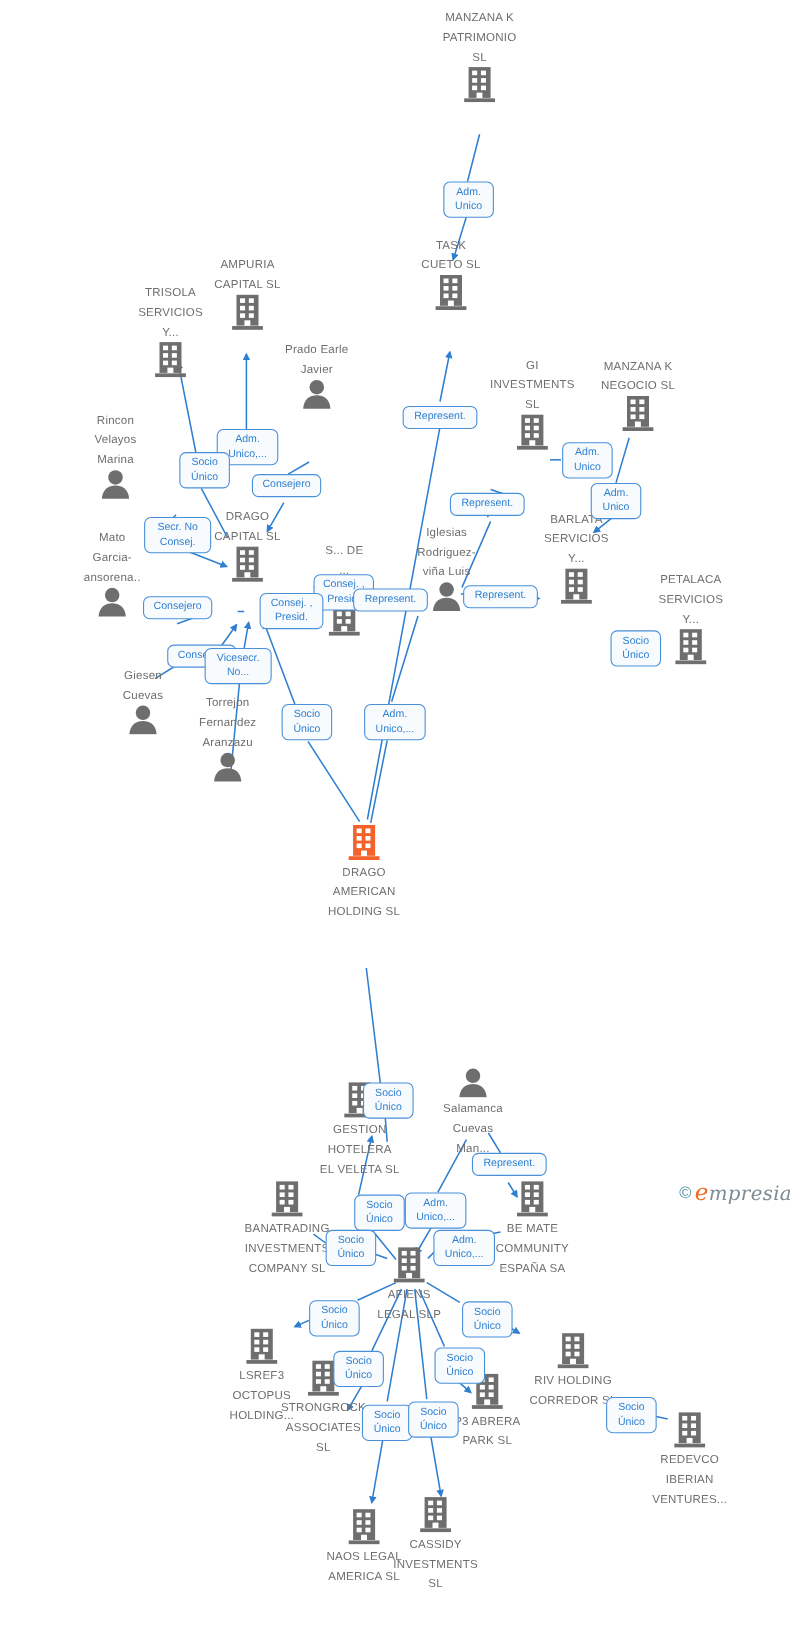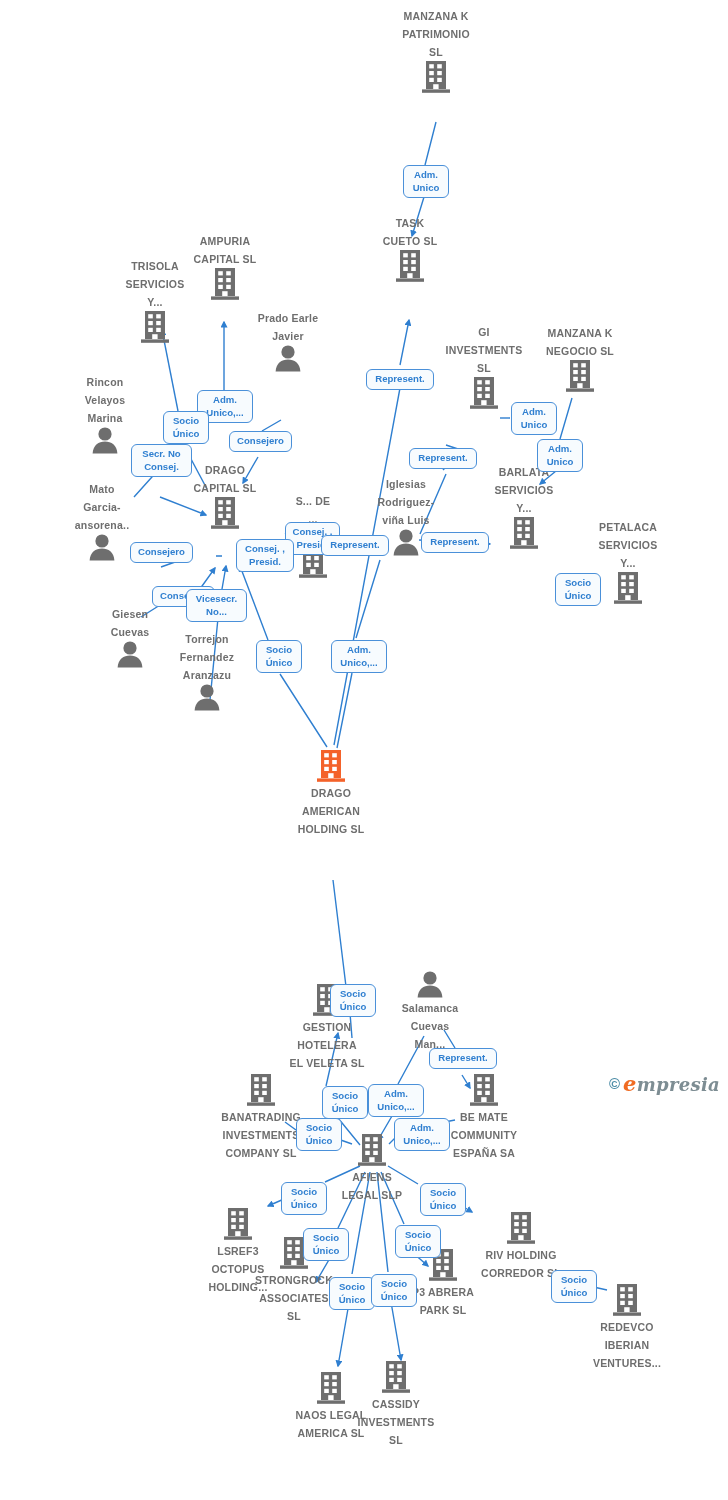--- a/index.html
+++ b/index.html
@@ -2,21 +2,21 @@
 <html><head>
 <meta charset="utf-8">
 <title>Corporate Network Diagram</title>
 <style>
   html,body{margin:0;padding:0;}
   body{
     width:728px;height:1500px;position:relative;overflow:hidden;
     background:#ffffff;
     font-family:"Liberation Sans","DejaVu Sans",sans-serif;
   }
-  #canvas{position:absolute;inset:0;width:728px;height:1104px;font-weight:bold;}
+  #canvas{position:absolute;inset:0;width:728px;height:1104px;}
   svg.edges{position:absolute;left:0;top:0;width:728px;height:1500px;pointer-events:none;}
 
   
   .node{position:absolute;width:120px;margin-left:-60px;text-align:center;}
   .node .label{
     font-size:10.5px;line-height:12.4px;color:#6e6e6e;letter-spacing:.2px;
     white-space:pre-line;
   }
   .node .glyph{display:block;margin:0 auto;}
   .node.below .glyph{margin-top:1px;}
@@ -481,21 +481,21 @@
 SL</span></div>
     </div>
   <div id="badges-layer">
       <div class="badge w1" style="left: 403px; top: 165px; width: 44px;">Adm.
 Unico</div>
       <div class="badge w1" style="left: 197px; top: 390px; width: 56px;">Adm.
 Unico,...</div>
       <div class="badge w1" style="left: 163px; top: 411px; width: 43px;">Socio
 Único</div>
       <div class="badge w1" style="left: 229px; top: 431px; width: 63px;">Consejero</div>
-      <div class="badge w1" style="left: 131px; top: 444px; width: 61px;">Secr.  No
+      <div class="badge w1" style="left: 131px; top: 470px; width: 61px;">Secr.  No
 Consej.</div>
       <div class="badge w1" style="left: 366px; top: 369px; width: 68px;">Represent.</div>
       <div class="badge w1" style="left: 511px; top: 402px; width: 44px;">Adm.
 Unico</div>
       <div class="badge w1" style="left: 537px; top: 439px; width: 44px;">Adm.
 Unico</div>
       <div class="badge w1" style="left: 409px; top: 448px; width: 68px;">Represent.</div>
       <div class="badge w1" style="left: 130px; top: 542px; width: 63px;">Consejero</div>
       <div class="badge w1" style="left: 285px; top: 522px; width: 55px;">Consej. ,
 Presid.</div>

